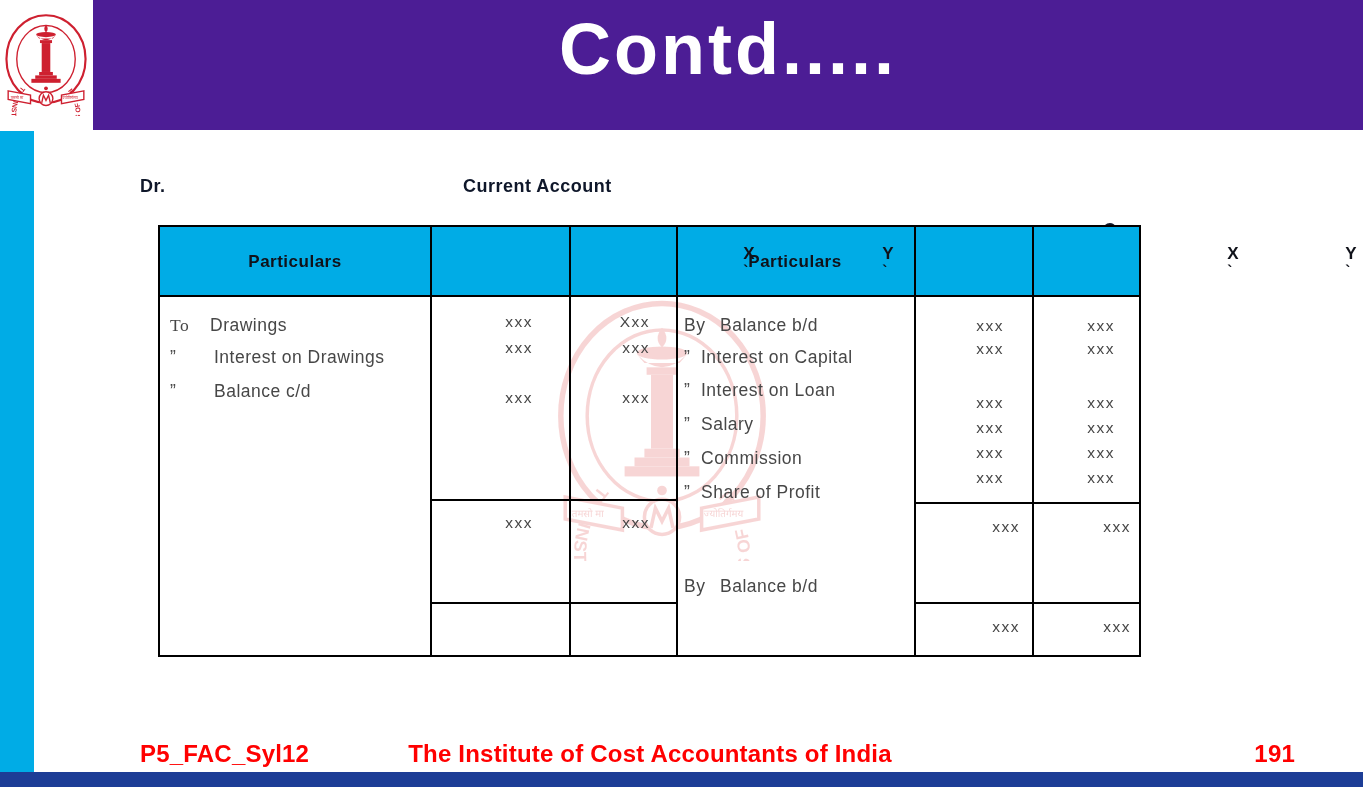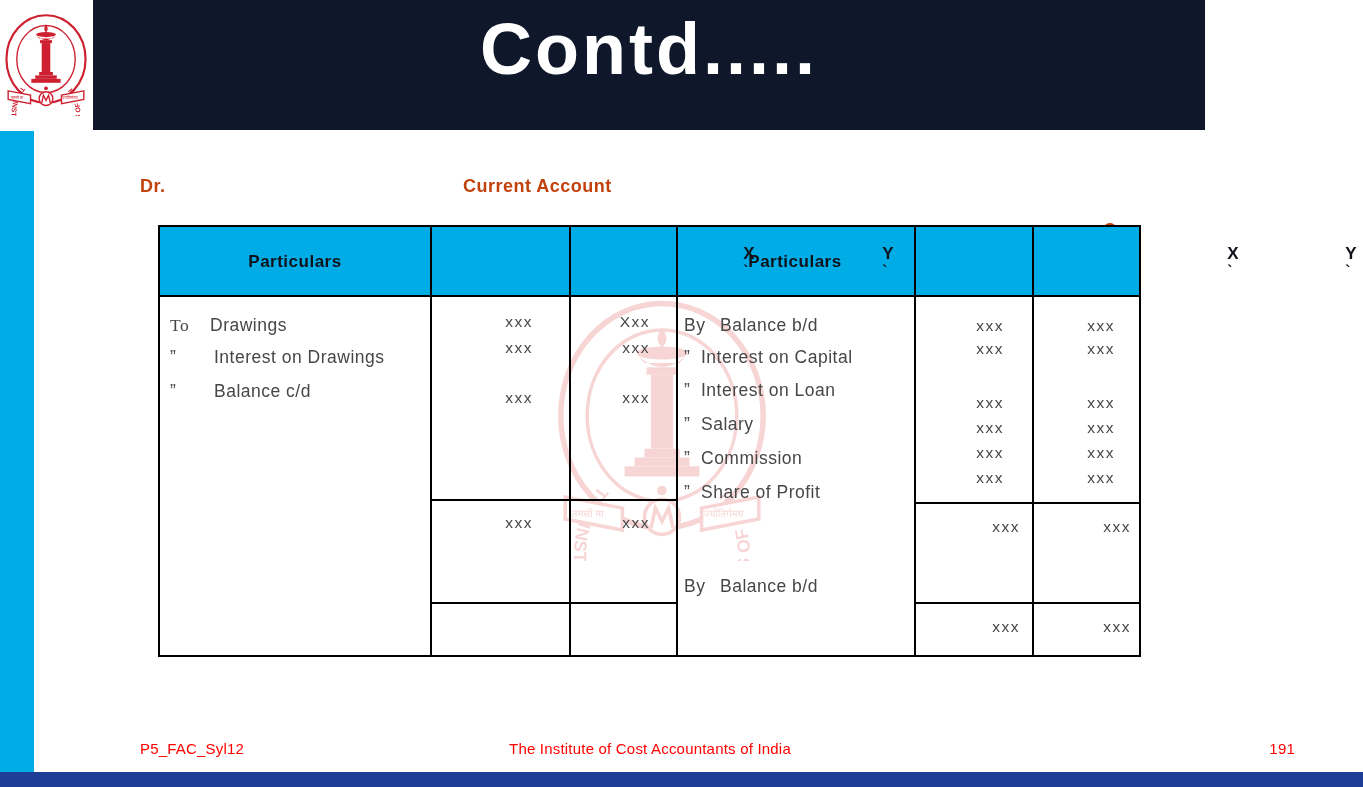--- a/index.html
+++ b/index.html
@@ -2,31 +2,31 @@
 <html><head>
 <meta charset="utf-8">
 <style>
   html,body{margin:0;padding:0;}
   body{
     width:1363px;height:787px;position:relative;overflow:hidden;
     background:#ffffff;
     font-family:"Liberation Sans","DejaVu Sans",sans-serif;
   }
   
-  .banner{position:absolute;left:93px;top:0;width:1112px;height:130px;background:#0f172a;}
+  .banner{position:absolute;left:93px;top:0;width:1270px;height:130px;background:#4c1d95;}
   .banner-title{
     position:absolute;left:0;right:0;top:8px;text-align:center;
     color:#ffffff;font-size:72px;font-weight:bold;letter-spacing:3px;
   }
   .logo-box{position:absolute;left:0;top:0;width:93px;height:130px;background:#ffffff;}
   
   .side-stripe{position:absolute;left:0;top:131px;width:34px;height:642px;background:#00ace6;}
   .bottom-bar{position:absolute;left:0;top:772px;width:1363px;height:15px;background:#1d3d96;}
   
-  .acct-hdr span{position:absolute;top:176px;font-size:18px;font-weight:bold;color:#c2410c;letter-spacing:0.5px;}
+  .acct-hdr span{position:absolute;top:176px;font-size:18px;font-weight:bold;color:#0f172a;letter-spacing:0.5px;}
   .dr-label{left:140px;}
   .acct-title{left:463px;width:400px;text-align:left;}
   .cr-label{left:1103px;margin-top:44px;}
   
   .watermark{position:absolute;left:552px;top:288px;width:220px;height:273px;opacity:0.32;}
   
   .ledger{position:absolute;left:158px;top:225px;width:979px;height:428px;border:2px solid #000;box-sizing:content-box;}
   .hdr-bg{position:absolute;left:0;top:0;width:979px;height:70px;background:#00ace6;border-bottom:2px solid #000;box-sizing:border-box;}
   .vline{position:absolute;top:0;height:428px;width:2px;background:#000;}
   .hseg{position:absolute;height:2px;background:#000;}
@@ -41,21 +41,21 @@
   .pfx.w36{width:36px;}
   .pfx.w17{width:17px;}
   .val{position:absolute;text-align:right;font-size:15.5px;color:#474747;letter-spacing:1.5px;box-sizing:border-box;white-space:nowrap;padding-left:23px;}
   .col-xl{left:270px;width:139px;padding-right:36px;}
   .col-yl{left:409px;width:107px;padding-right:26px;}
   .col-xr{left:754px;width:118px;padding-right:28px;}
   .col-yr{left:872px;width:107px;padding-right:24px;}
   .col-xr.tight{padding-right:12px;}
   .col-yr.tight{padding-right:8px;}
   
-  .footer span{position:absolute;top:740px;color:#ff0000;font-weight:normal;font-size:15px;letter-spacing:0.2px;}
+  .footer span{position:absolute;top:740px;color:#ff0000;font-weight:bold;font-size:24px;letter-spacing:0.2px;}
   .f-left{left:140px;}
   .f-center{left:340px;width:620px;text-align:center;}
   .f-right{right:68px;}
   svg .red-stroke{stroke:#ce2030;fill:none;}
   svg .red-fill{fill:#ce2030;}
 </style>
 </head>
 <body>
 
 <div class="banner">

